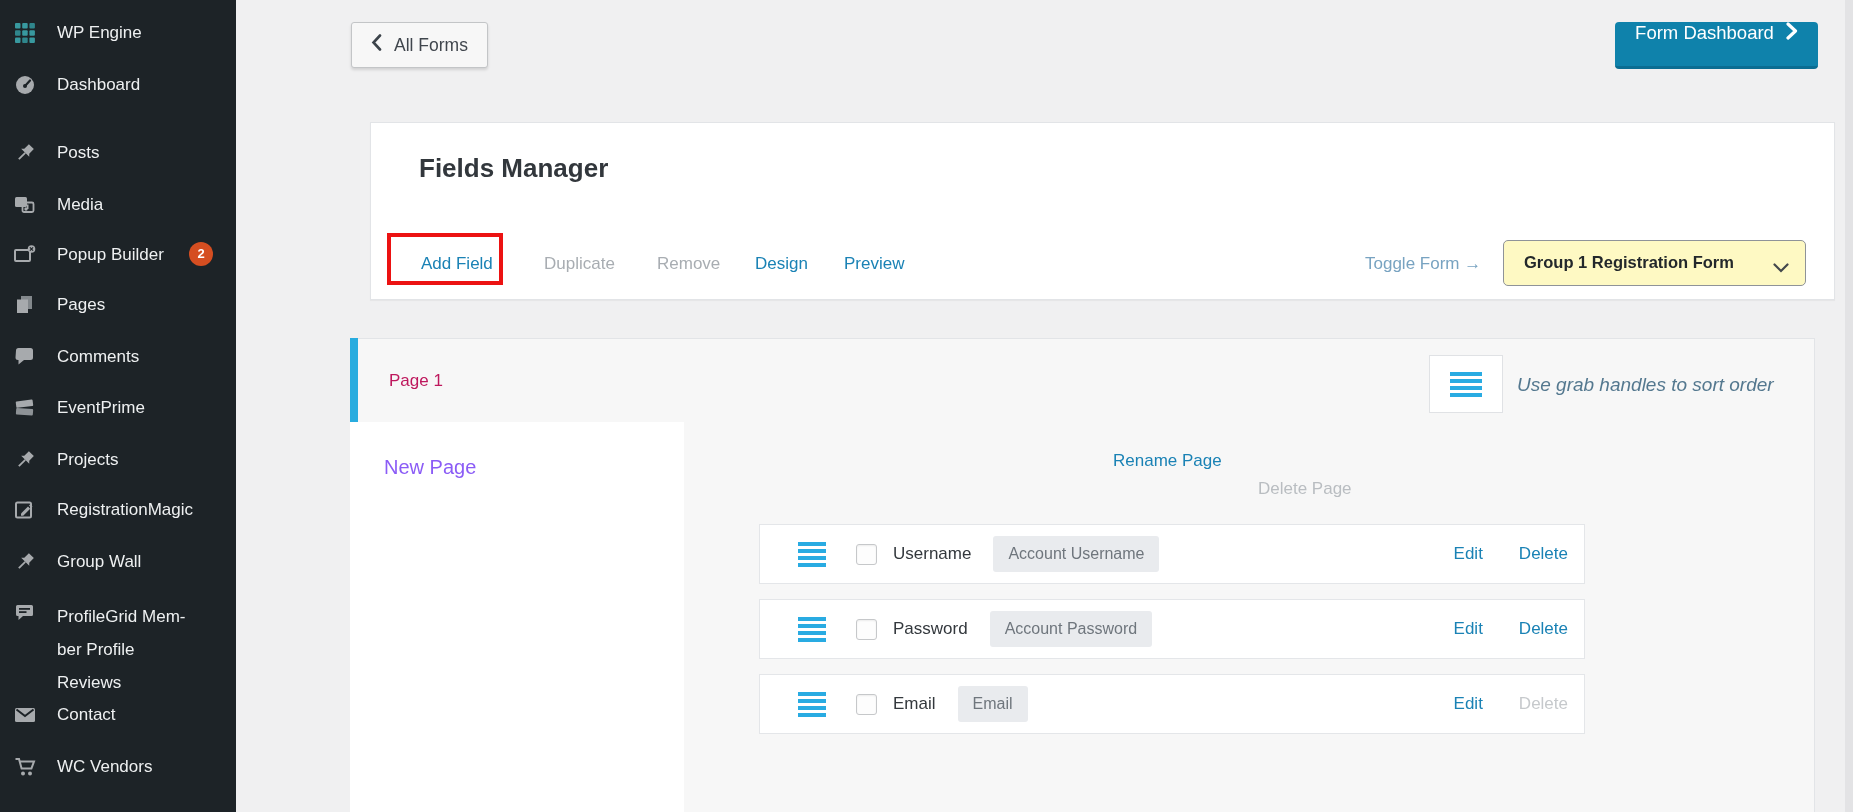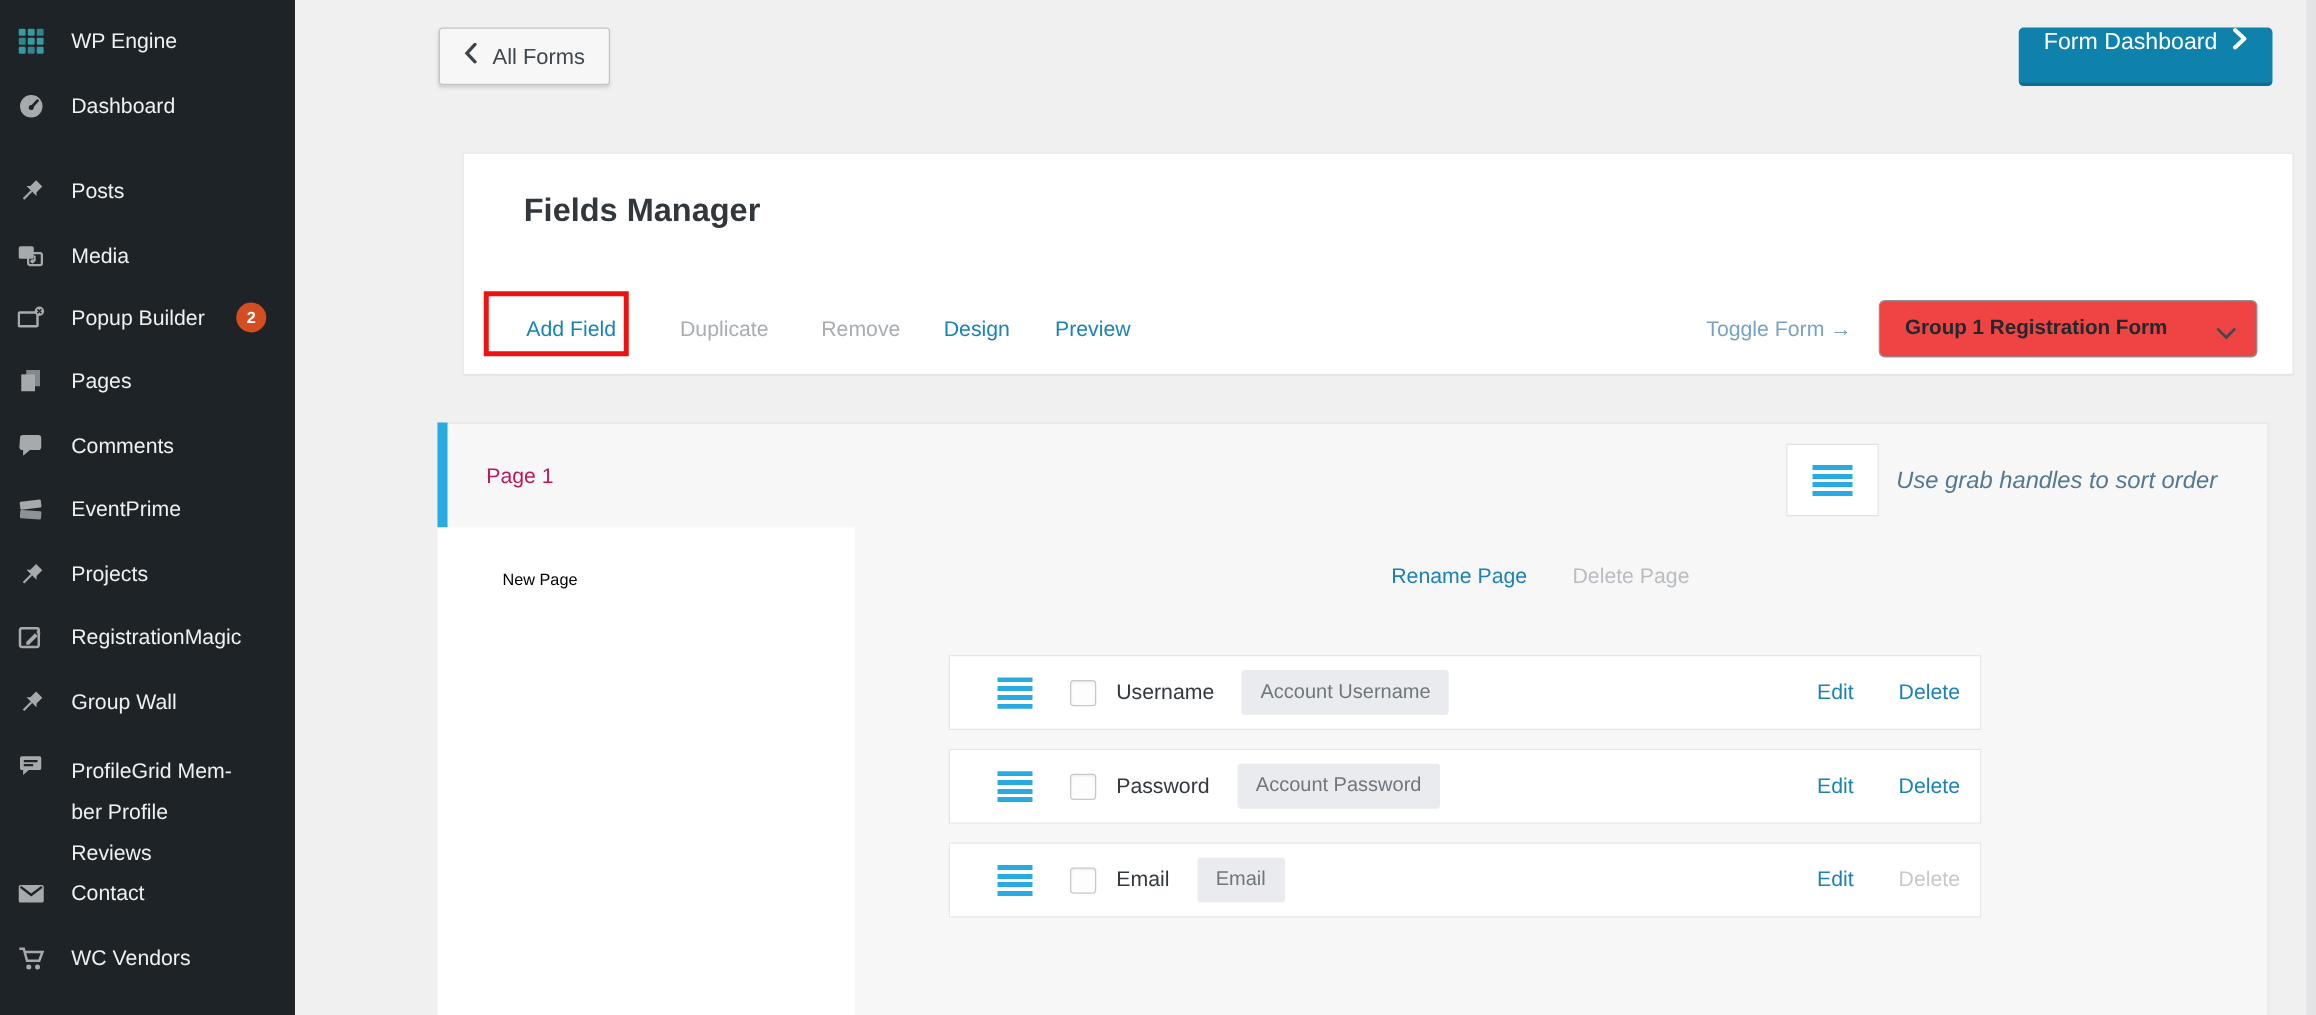--- a/index.html
+++ b/index.html
@@ -26,38 +26,38 @@
 
   
   .panel1 { position:absolute; left:350px; top:122px; width:1465px; height:178px; background:#fff;
     border:1px solid #e2e4e7; box-shadow:0 1px 1px rgba(0,0,0,.04);margin-left:20px; }
   .fm-title { position:absolute; left:48px; top:30px; font-size:26px; color:#32373c; }
   .tab { position:absolute; top:131px; font-size:17px; cursor:pointer; }
   .tab.blue { color:#1a82b5; }
   .tab.gray { color:#a8adb2; }
   .redbox { position:absolute; left:16px; top:110px; width:116px; height:52px; border:4px solid #ec1212; }
   .toggle-form { position:absolute; left:994px; top:131px; font-size:17px; color:#78a3c1; cursor:pointer; }
-  .form-select { position:absolute; left:1132px; top:117px; width:303px; height:46px; background:#ef4444;
+  .form-select { position:absolute; left:1132px; top:117px; width:303px; height:46px; background:#fef9c3;
     border:1px solid #8f9398; border-radius:5px; cursor:pointer; }
   .form-select .val { position:absolute; left:20px; top:12px; font-size:16.5px; font-weight:bold; color:#23282b; }
   .form-select .chev { position:absolute; right:16px; top:18px; }
 
   
   .panel2 { position:absolute; left:350px; top:338px; width:1465px; height:476px; background:#f7f7f7;
     border:1px solid #e2e4e7; }
   .accent { position:absolute; left:-1px; top:-1px; width:8px; height:84px; background:#28acdf; }
   .page-tab-label { position:absolute; left:38px; top:32px; font-size:17px; color:#be185d; }
   .pages-col { position:absolute; left:-1px; top:83px; width:334px; height:392px; background:#fff; }
-  .new-page { position:absolute; left:52px; top:34px; font-size:13px; color:#000000; cursor:pointer; }
+  .new-page { position:absolute; left:34px; top:34px; font-size:20px; color:#8b5cf6; cursor:pointer; }
   .hint-box { position:absolute; left:1078px; top:16px; width:74px; height:58px; background:#fff;
     border:1px solid #e0e2e5; display:flex; align-items:center; justify-content:center; }
   .hint-text { position:absolute; left:1166px; top:35px; font-size:19px; font-style:italic; color:#54788f; }
   .page-actions a { font-size:17px; text-decoration:none; position:absolute; top:112px; cursor:pointer; }
   .rename { left:762px; color:#1a82b5; }
-  .delpage { left:907px; color:#b9bdc1; }
+  .delpage { left:907px; color:#b9bdc1;margin-top:28px; }
 
   .grab { width:28px; height:25px; background:repeating-linear-gradient(to bottom,#29abe2 0 4px,transparent 4px 7px); cursor:grab; }
   .grab.big { width:32px; height:25px; }
 
   .field-row { position:absolute; left:408px; width:826px; height:60px; background:#fff; border:1px solid #e4e6e9;
     display:flex; align-items:center; padding:0 16px 0 38px; }
   .field-row .cbx { width:21px; height:21px; background:#fdfdfd; border:1px solid #c6c8ca; border-radius:3px;
     margin-left:30px; cursor:pointer; box-shadow:inset 0 1px 2px rgba(0,0,0,.07); }
   .field-row .flabel { margin-left:16px; font-size:17px; color:#33383d; }
   .field-row .fbadge { margin-left:22px; background:#e9ebee; color:#6f767d; font-size:16px; padding:9px 15px; border-radius:3px; }

